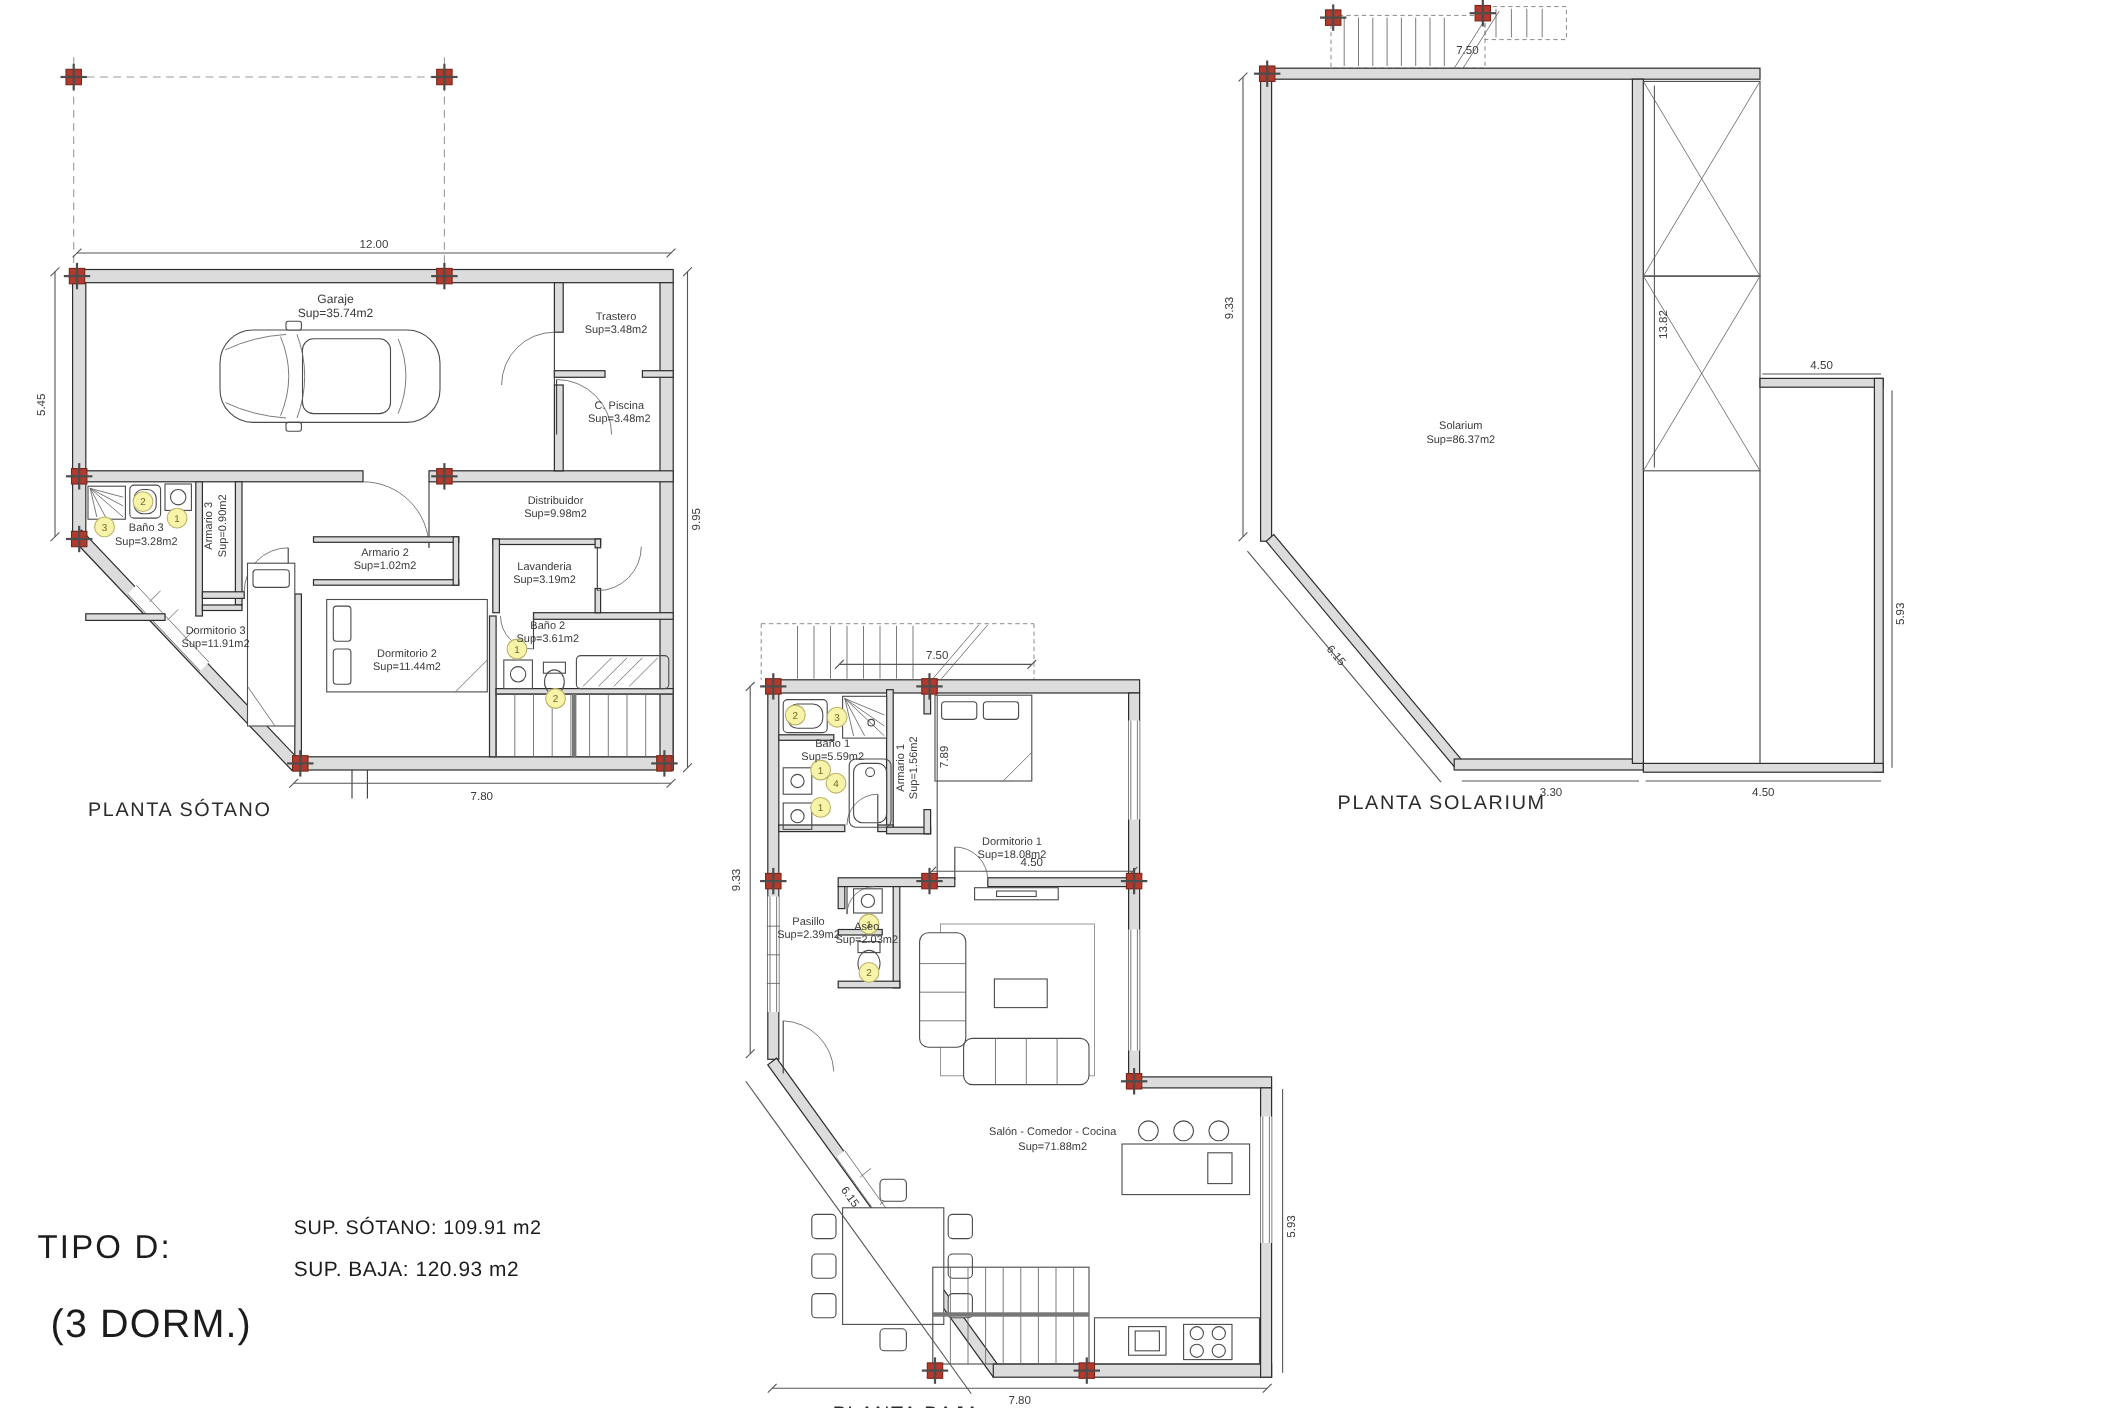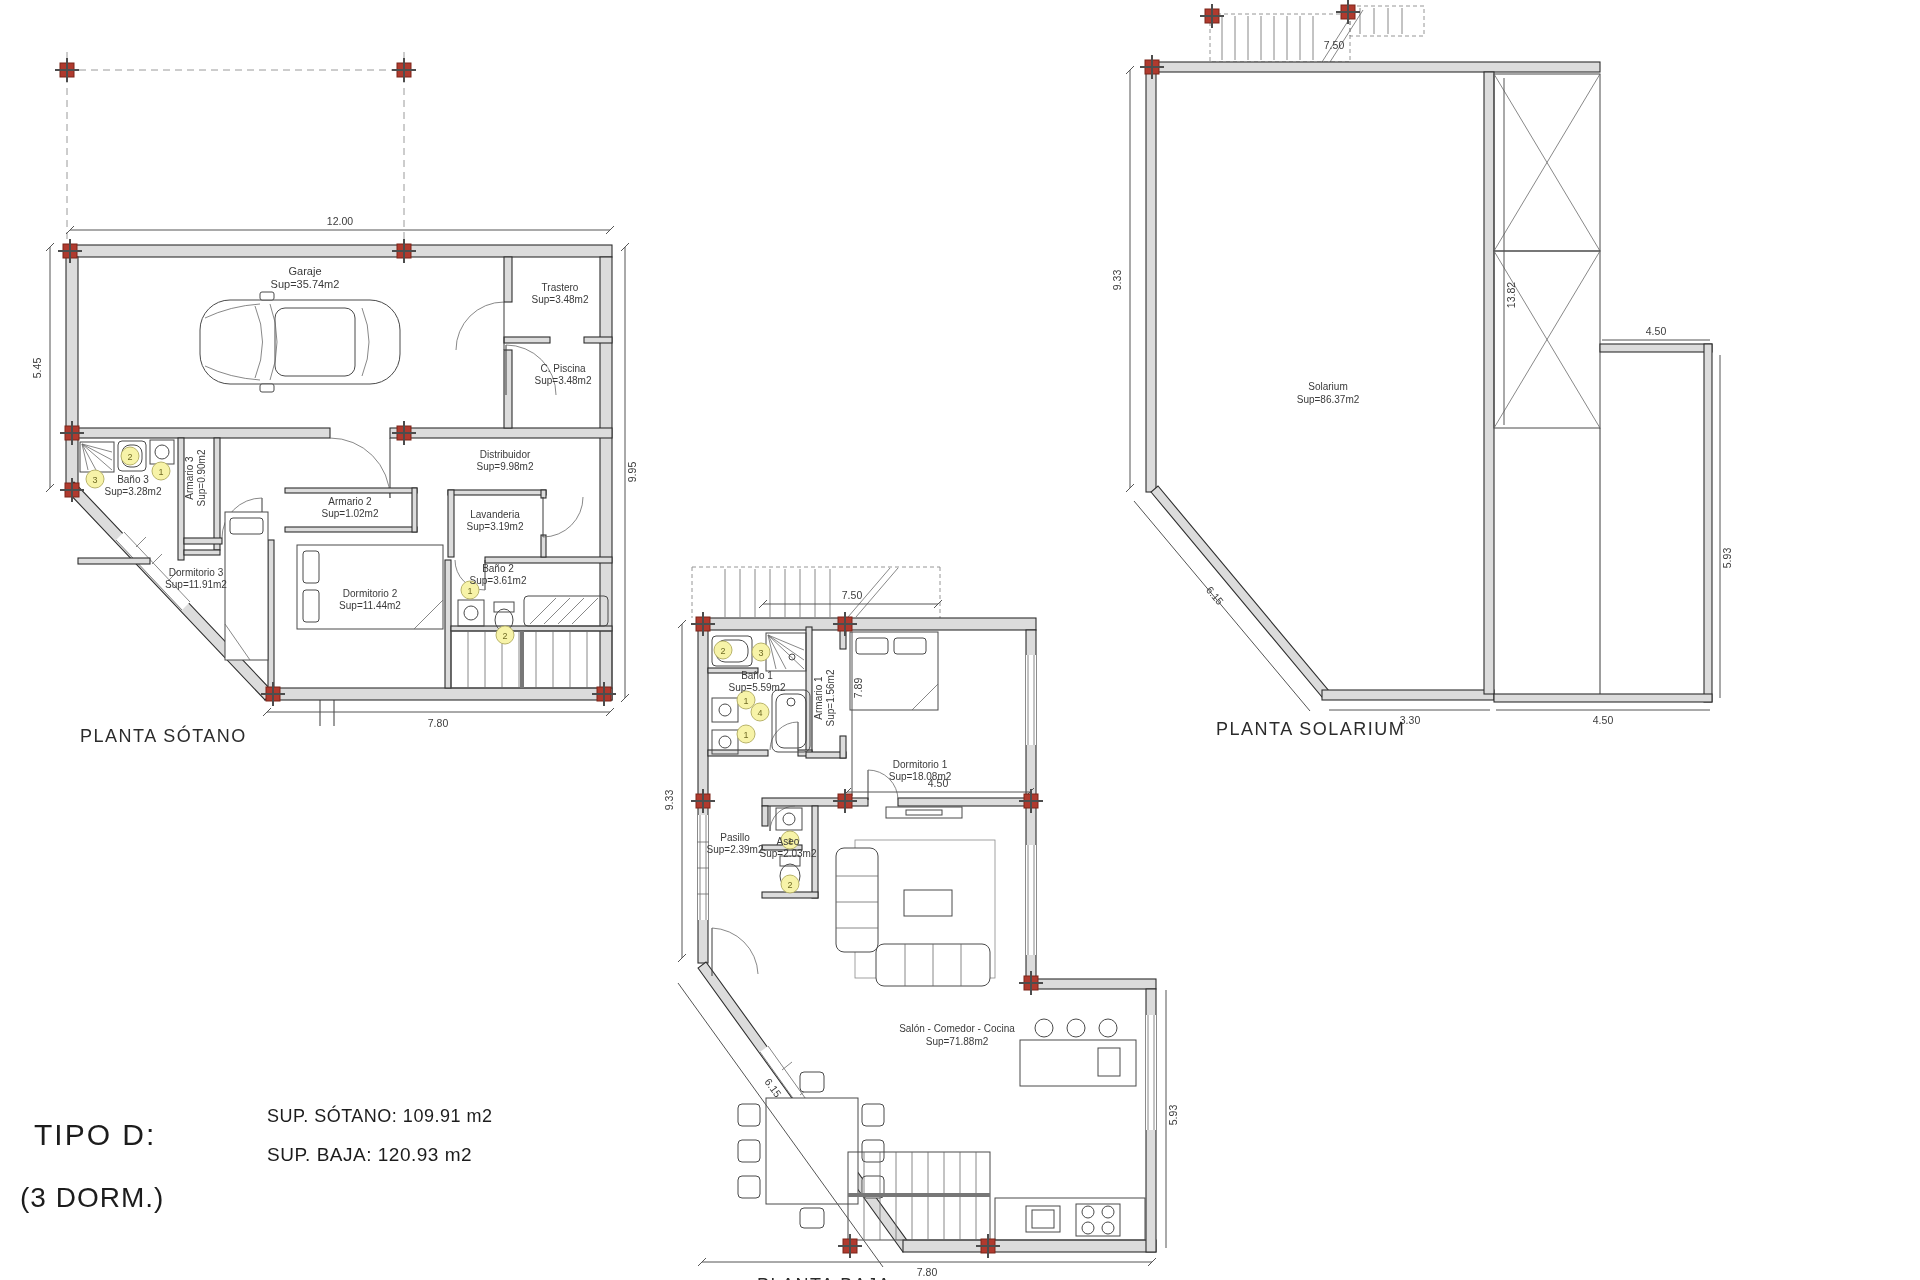--- a/index.html
+++ b/index.html
@@ -15,21 +15,21 @@
   .f2{fill:none;stroke:#4a4a4a;stroke-width:1;}
   .dim{stroke:#555;stroke-width:1;fill:none;}
   text.dt{font-size:10.5px;fill:#3c3c3c;text-anchor:middle;}
   text.rl{font-size:11px;fill:#3a3a3a;text-anchor:middle;}
   text.rls{font-size:10px;fill:#3a3a3a;text-anchor:middle;}
   text.pt{font-size:18px;fill:#2b2b2b;letter-spacing:1.5px;}
   .badge circle{fill:#f7f3a8;stroke:#b9b46a;stroke-width:1;}
   .badge text{font-size:9px;fill:#6f6b25;text-anchor:middle;}
   .tb{position:absolute;color:#1c1c1c;}
   #tipo{left:34px;top:1118px;font-size:30px;letter-spacing:2px;}
-  #dorm{left:20px;top:1182px;font-size:28px;letter-spacing:1px;text-align:right;}
+  #dorm{left:46px;top:1182px;font-size:36px;letter-spacing:1px;text-align:right;}
   #sup1{left:267px;top:1106px;font-size:18px;letter-spacing:0.5px;}
   #sup2{left:267px;top:1144px;font-size:19px;letter-spacing:0.5px;}
 </style>
 </head>
 <body>
 
 <div id="canvas">
 
 <svg width="1920" height="1280" viewBox="0 0 1920 1280">
   <defs>

